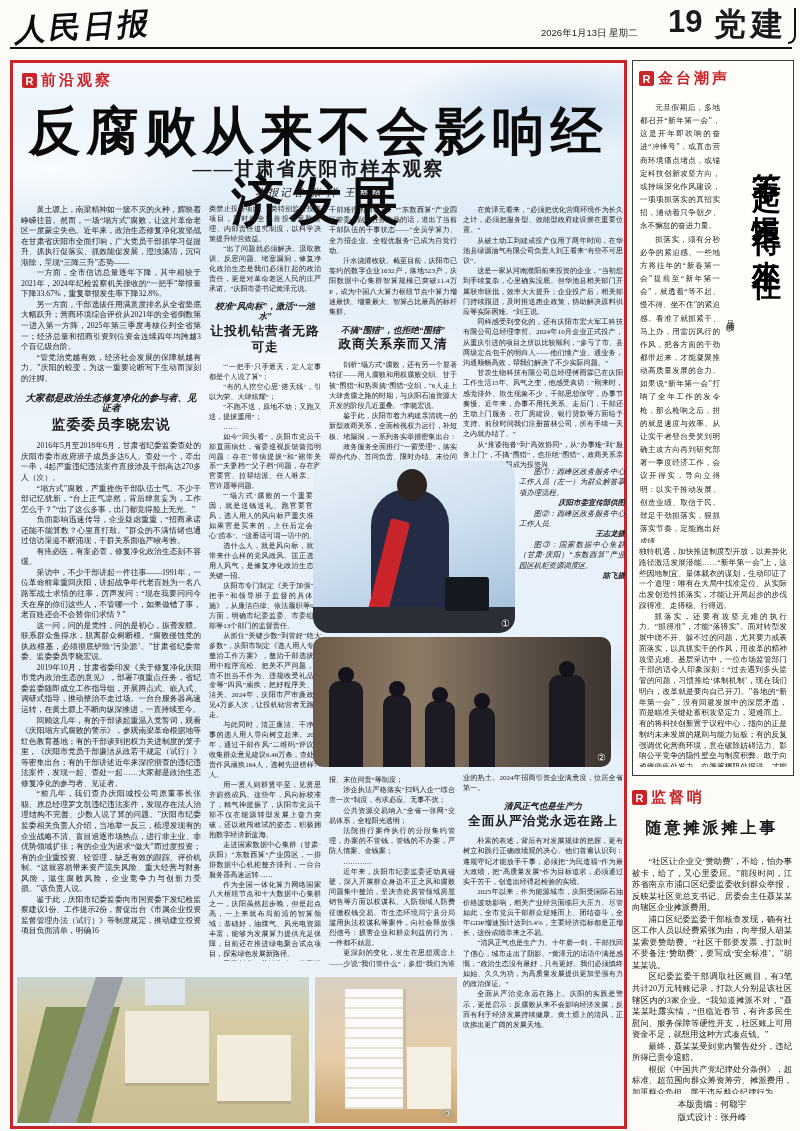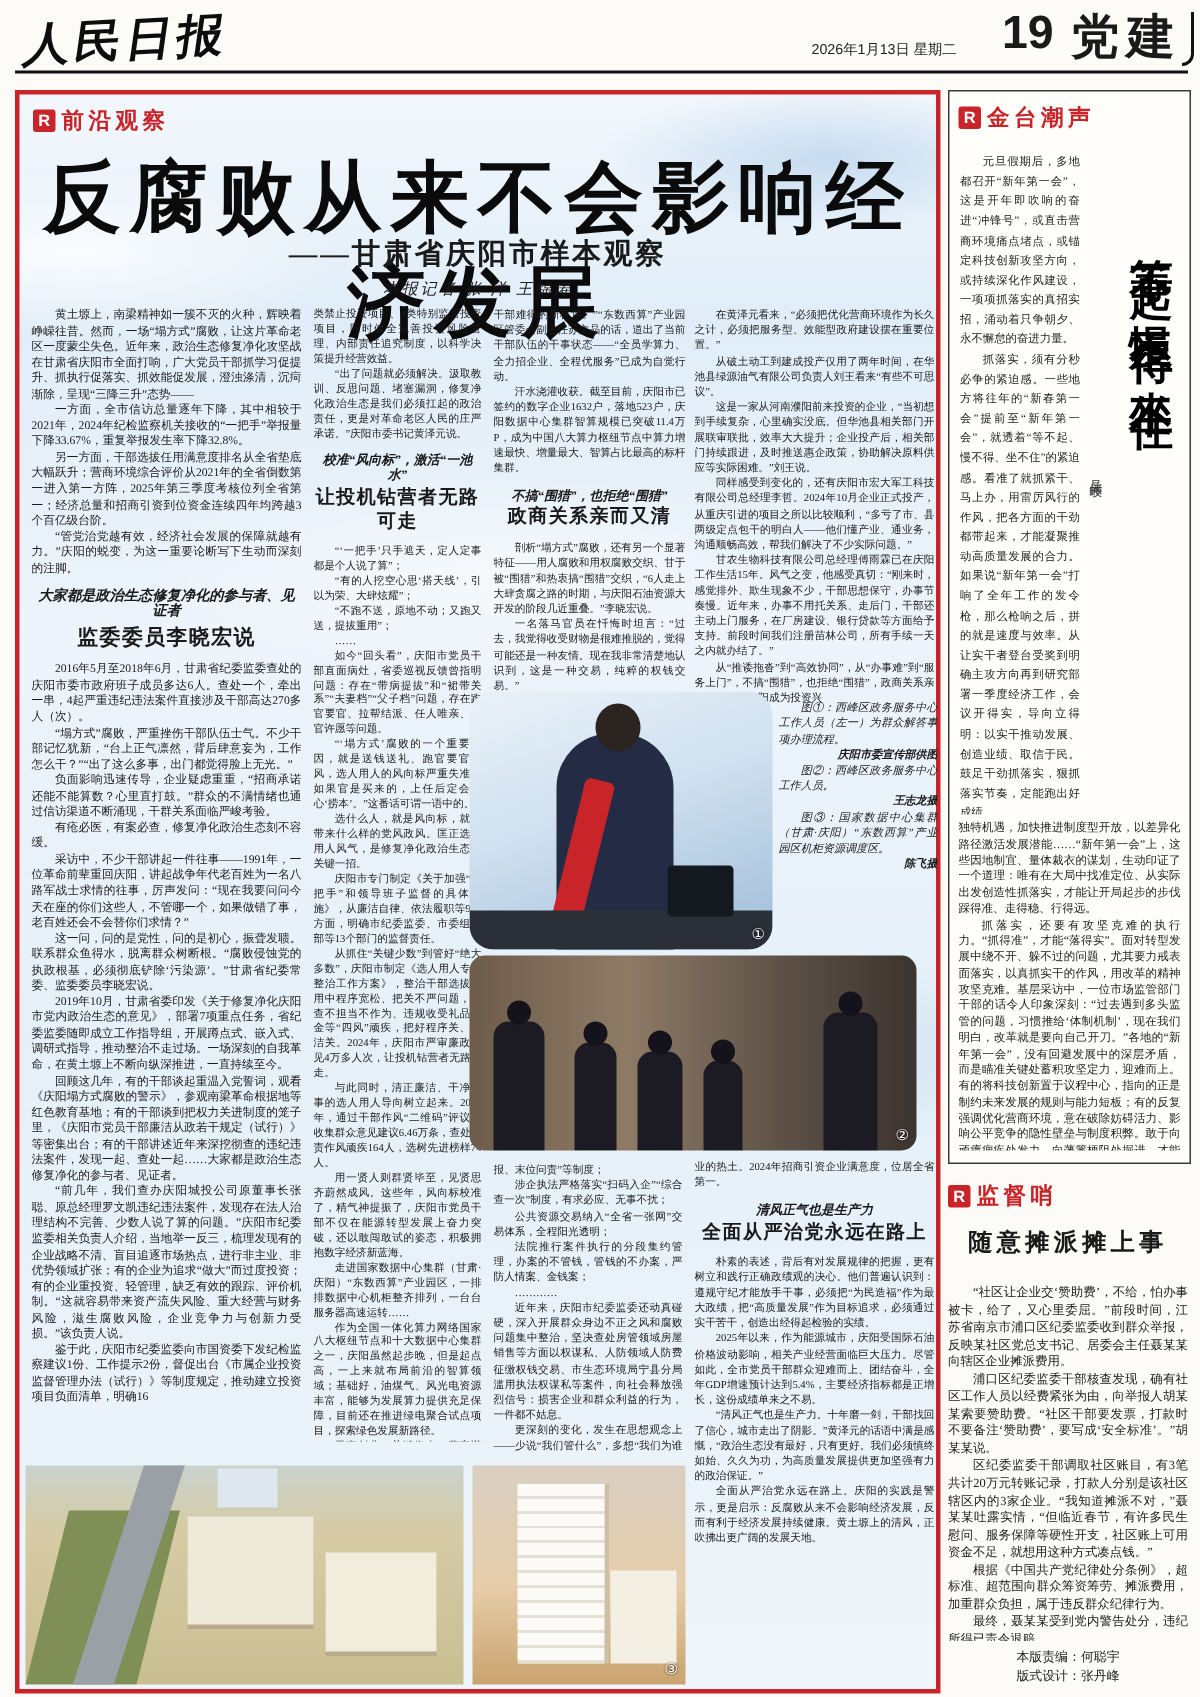--- a/index.html
+++ b/index.html
@@ -131,21 +131,21 @@
       <p class="p-b">另一方面，干部选拔任用满意度排名从全省垫底大幅跃升；营商环境综合评价从2021年的全省倒数第一进入第一方阵，2025年第三季度考核位列全省第一；经济总量和招商引资到位资金连续四年均跨越3个百亿级台阶。</p>
       <p class="p-b">“管党治党越有效，经济社会发展的保障就越有力。”庆阳的蜕变，为这一重要论断写下生动而深刻的注脚。</p>
       <p class="p-i">大家都是政治生态修复净化的参与者、见证者</p>
       <p class="p-h">监委委员李晓宏说</p>
       <p class="p-b">2016年5月至2018年6月，甘肃省纪委监委查处的庆阳市委市政府班子成员多达6人。查处一个，牵出一串，4起严重违纪违法案件直接涉及干部高达270多人（次）。</p>
       <p class="p-b">“塌方式”腐败，严重挫伤干部队伍士气。不少干部记忆犹新，“台上正气凛然，背后肆意妄为，工作怎么干？”“出了这么多事，出门都觉得脸上无光。”</p>
       <p class="p-b">负面影响迅速传导，企业疑虑重重，“招商承诺还能不能算数？心里直打鼓。”群众的不满情绪也通过信访渠道不断涌现，干群关系面临严峻考验。</p>
       <p class="p-b">有疮必医，有案必查，修复净化政治生态刻不容缓。</p>
       <p class="p-b">采访中，不少干部讲起一件往事——1991年，一位革命前辈重回庆阳，讲起战争年代老百姓为一名八路军战士求情的往事，厉声发问：“现在我要问问今天在座的你们这些人，不管哪一个，如果做错了事，老百姓还会不会替你们求情？”</p>
       <p class="p-b">这一问，问的是党性，问的是初心，振聋发聩。联系群众鱼得水，脱离群众树断根。“腐败侵蚀党的执政根基，必须彻底铲除‘污染源’。”甘肃省纪委常委、监委委员李晓宏说。</p>
-      <p class="p-b">2019年10月，甘肃省委印发《关于修复净化庆阳市党内政治生态的意见》，部署7项重点任务，省纪委监委随即成立工作指导组，开展蹲点式、嵌入式、调研式指导，推动整治不走过场。一场深刻的自我革命，在黄土塬上不断向纵深推进，一直持续至今。</p>
+      <p class="p-b">2019年10月，甘肃省委印发《关于修复净化庆阳市党内政治生态的意见》，部署7项重点任务，省纪委监委随即成立工作指导组，开展蹲点式、嵌入式、调研式指导，推动整治不走过场。一台台服务器高速运转，在黄土塬上不断向纵深推进，一直持续至今。</p>
       <p class="p-b">回顾这几年，有的干部谈起重温入党誓词，观看《庆阳塌方式腐败的警示》，参观南梁革命根据地等红色教育基地；有的干部谈到把权力关进制度的笼子里，《庆阳市党员干部廉洁从政若干规定（试行）》等密集出台；有的干部讲述近年来深挖彻查的违纪违法案件，发现一起、查处一起……大家都是政治生态修复净化的参与者、见证者。</p>
       <p class="p-b">“前几年，我们查办庆阳城投公司原董事长张聪、原总经理罗文凯违纪违法案件，发现存在法人治理结构不完善、少数人说了算的问题。”庆阳市纪委监委相关负责人介绍，当地举一反三，梳理发现有的企业战略不清、盲目追逐市场热点，进行非主业、非优势领域扩张；有的企业为追求“做大”而过度投资；有的企业重投资、轻管理，缺乏有效的跟踪、评价机制。“这就容易带来资产流失风险、重大经营与财务风险，滋生腐败风险，企业竞争力与创新力受损。”该负责人说。</p>
       <p class="p-b">鉴于此，庆阳市纪委监委向市国资委下发纪检监察建议1份、工作提示2份，督促出台《市属企业投资监督管理办法（试行）》等制度规定，推动建立投资项目负面清单，明确16</p>
     </div>
   <div class="abs col" id="col2">
       <p class="p-n">类禁止投资项目、4类特别监管投资项目，同时健全完善投资风险管理、内部责任追究制度，以科学决策提升经营效益。</p>
       <p class="p-b">“出了问题就必须解决。汲取教训、反思问题、堵塞漏洞，修复净化政治生态是我们必须扛起的政治责任，更是对革命老区人民的庄严承诺。”庆阳市委书记黄泽元说。</p>
       <p class="p-i">校准“风向标”，激活“一池水”</p>
       <p class="p-h">让投机钻营者无路可走</p>
       <p class="p-b">“‘一把手’只手遮天，定人定事都是个人说了算”；</p>
@@ -162,21 +162,20 @@
       <p class="p-b">走进国家数据中心集群（甘肃·庆阳）“东数西算”产业园区，一排排数据中心机柜整齐排列，一台台服务器高速运转……</p>
       <p class="p-b">作为全国一体化算力网络国家八大枢纽节点和十大数据中心集群之一，庆阳虽然起步晚，但是起点高，一上来就布局前沿的智算领域；基础好，油煤气、风光电资源丰富，能够为发展算力提供充足保障，目前还在推进绿电聚合试点项目，探索绿色发展新路径。</p>
       <p class="p-b">干事创业，关键靠人。董宗谋曾任职庆阳市属大数据国企，产业园区筹建伊始，便成为首批建设者。他边干边学、钻研前沿，逐渐成长为算力领域的行家里手。</p>
     </div>
   <div class="abs col" id="col3a">
       <p class="p-n">干部难得的新机遇。”“东数西算”产业园区管委会副主任苏文晶的话，道出了当前干部队伍的干事状态——“全员学算力、全力招企业、全程优服务”已成为自觉行动。</p>
       <p class="p-b">汗水浇灌收获。截至目前，庆阳市已签约的数字企业1632户，落地523户，庆阳数据中心集群智算规模已突破11.4万P，成为中国八大算力枢纽节点中算力增速最快、增量最大、智算占比最高的标杆集群。</p>
       <p class="p-i">不搞“围猎”，也拒绝“围猎”</p>
       <p class="p-h">政商关系亲而又清</p>
       <p class="p-b">剖析“塌方式”腐败，还有另一个显著特征——用人腐败和用权腐败交织、甘于被“围猎”和热衷搞“围猎”交织，“6人走上大肆贪腐之路的时期，与庆阳石油资源大开发的阶段几近重叠。”李晓宏说。</p>
-      <p class="p-b">一名落马官员在忏悔时坦言：“过去，我觉得收受财物是很难推脱的，觉得可能还是一种友情。现在我非常清楚地认识到，这是一种交易，纯粹的权钱交易。”</p>
       <p class="p-b">鉴于此，庆阳市着力构建亲清统一的新型政商关系，全面检视权力运行，补短板、堵漏洞，一系列务实举措密集出台：</p>
       <p class="p-b">政务服务全面推行“一窗受理”，落实帮办代办、首问负责、限时办结、末位问责等制度；</p>
     </div>
   <div class="abs col" id="col3b">
       <p class="p-n">报、末位问责”等制度；</p>
       <p class="p-b">涉企执法严格落实“扫码入企”“综合查一次”制度，有求必应、无事不扰；</p>
       <p class="p-b">公共资源交易纳入“全省一张网”交易体系，全程阳光透明；</p>
       <p class="p-b">法院推行案件执行的分段集约管理，办案的不管钱，管钱的不办案，严防人情案、金钱案；</p>
       <p class="p-b">…………</p>
       <p class="p-b">近年来，庆阳市纪委监委还动真碰硬，深入开展群众身边不正之风和腐败问题集中整治，坚决查处房管领域房屋销售等方面以权谋私、人防领域人防费征缴权钱交易、市生态环境局宁县分局滥用执法权谋私等案件，向社会释放强烈信号：损害企业和群众利益的行为，一件都不姑息。</p>
@@ -262,21 +261,21 @@
 <div class="abs" id="jiandu-sec">
   <div class="abs kicker" id="jiandu-kicker">
     <span class="ricon">R</span>
     <span class="klabel">监督哨</span>
   </div>
   <div class="abs" id="jiandu-headline">随意摊派摊上事</div>
   <div class="abs" id="jiandu-paras">
       <p class="p-b">“社区让企业交‘赞助费’，不给，怕办事被卡，给了，又心里委屈。”前段时间，江苏省南京市浦口区纪委监委收到群众举报，反映某社区党总支书记、居委会主任聂某某向辖区企业摊派费用。</p>
       <p class="p-b">浦口区纪委监委干部核查发现，确有社区工作人员以经费紧张为由，向举报人胡某某索要赞助费。“社区干部要发票，打款时不要备注‘赞助费’，要写成‘安全标准’。”胡某某说。</p>
       <p class="p-b">区纪委监委干部调取社区账目，有3笔共计20万元转账记录，打款人分别是该社区辖区内的3家企业。“我知道摊派不对，”聂某某吐露实情，“但临近春节，有许多民生慰问、服务保障等硬性开支，社区账上可用资金不足，就想用这种方式凑点钱。”</p>
+      <p class="p-b">最终，聂某某受到党内警告处分，违纪所得已责令退赔。</p>
       <p class="p-b">根据《中国共产党纪律处分条例》，超标准、超范围向群众筹资筹劳、摊派费用，加重群众负担，属于违反群众纪律行为。</p>
-      <p class="p-b">最终，聂某某受到党内警告处分，违纪所得已责令退赔。</p>
     </div>
 </div>
 
 <div class="abs" id="page-footer">
   <p>本版责编：何聪宇</p>
   <p>版式设计：张丹峰</p>
 </div>
 
 </body></html>

